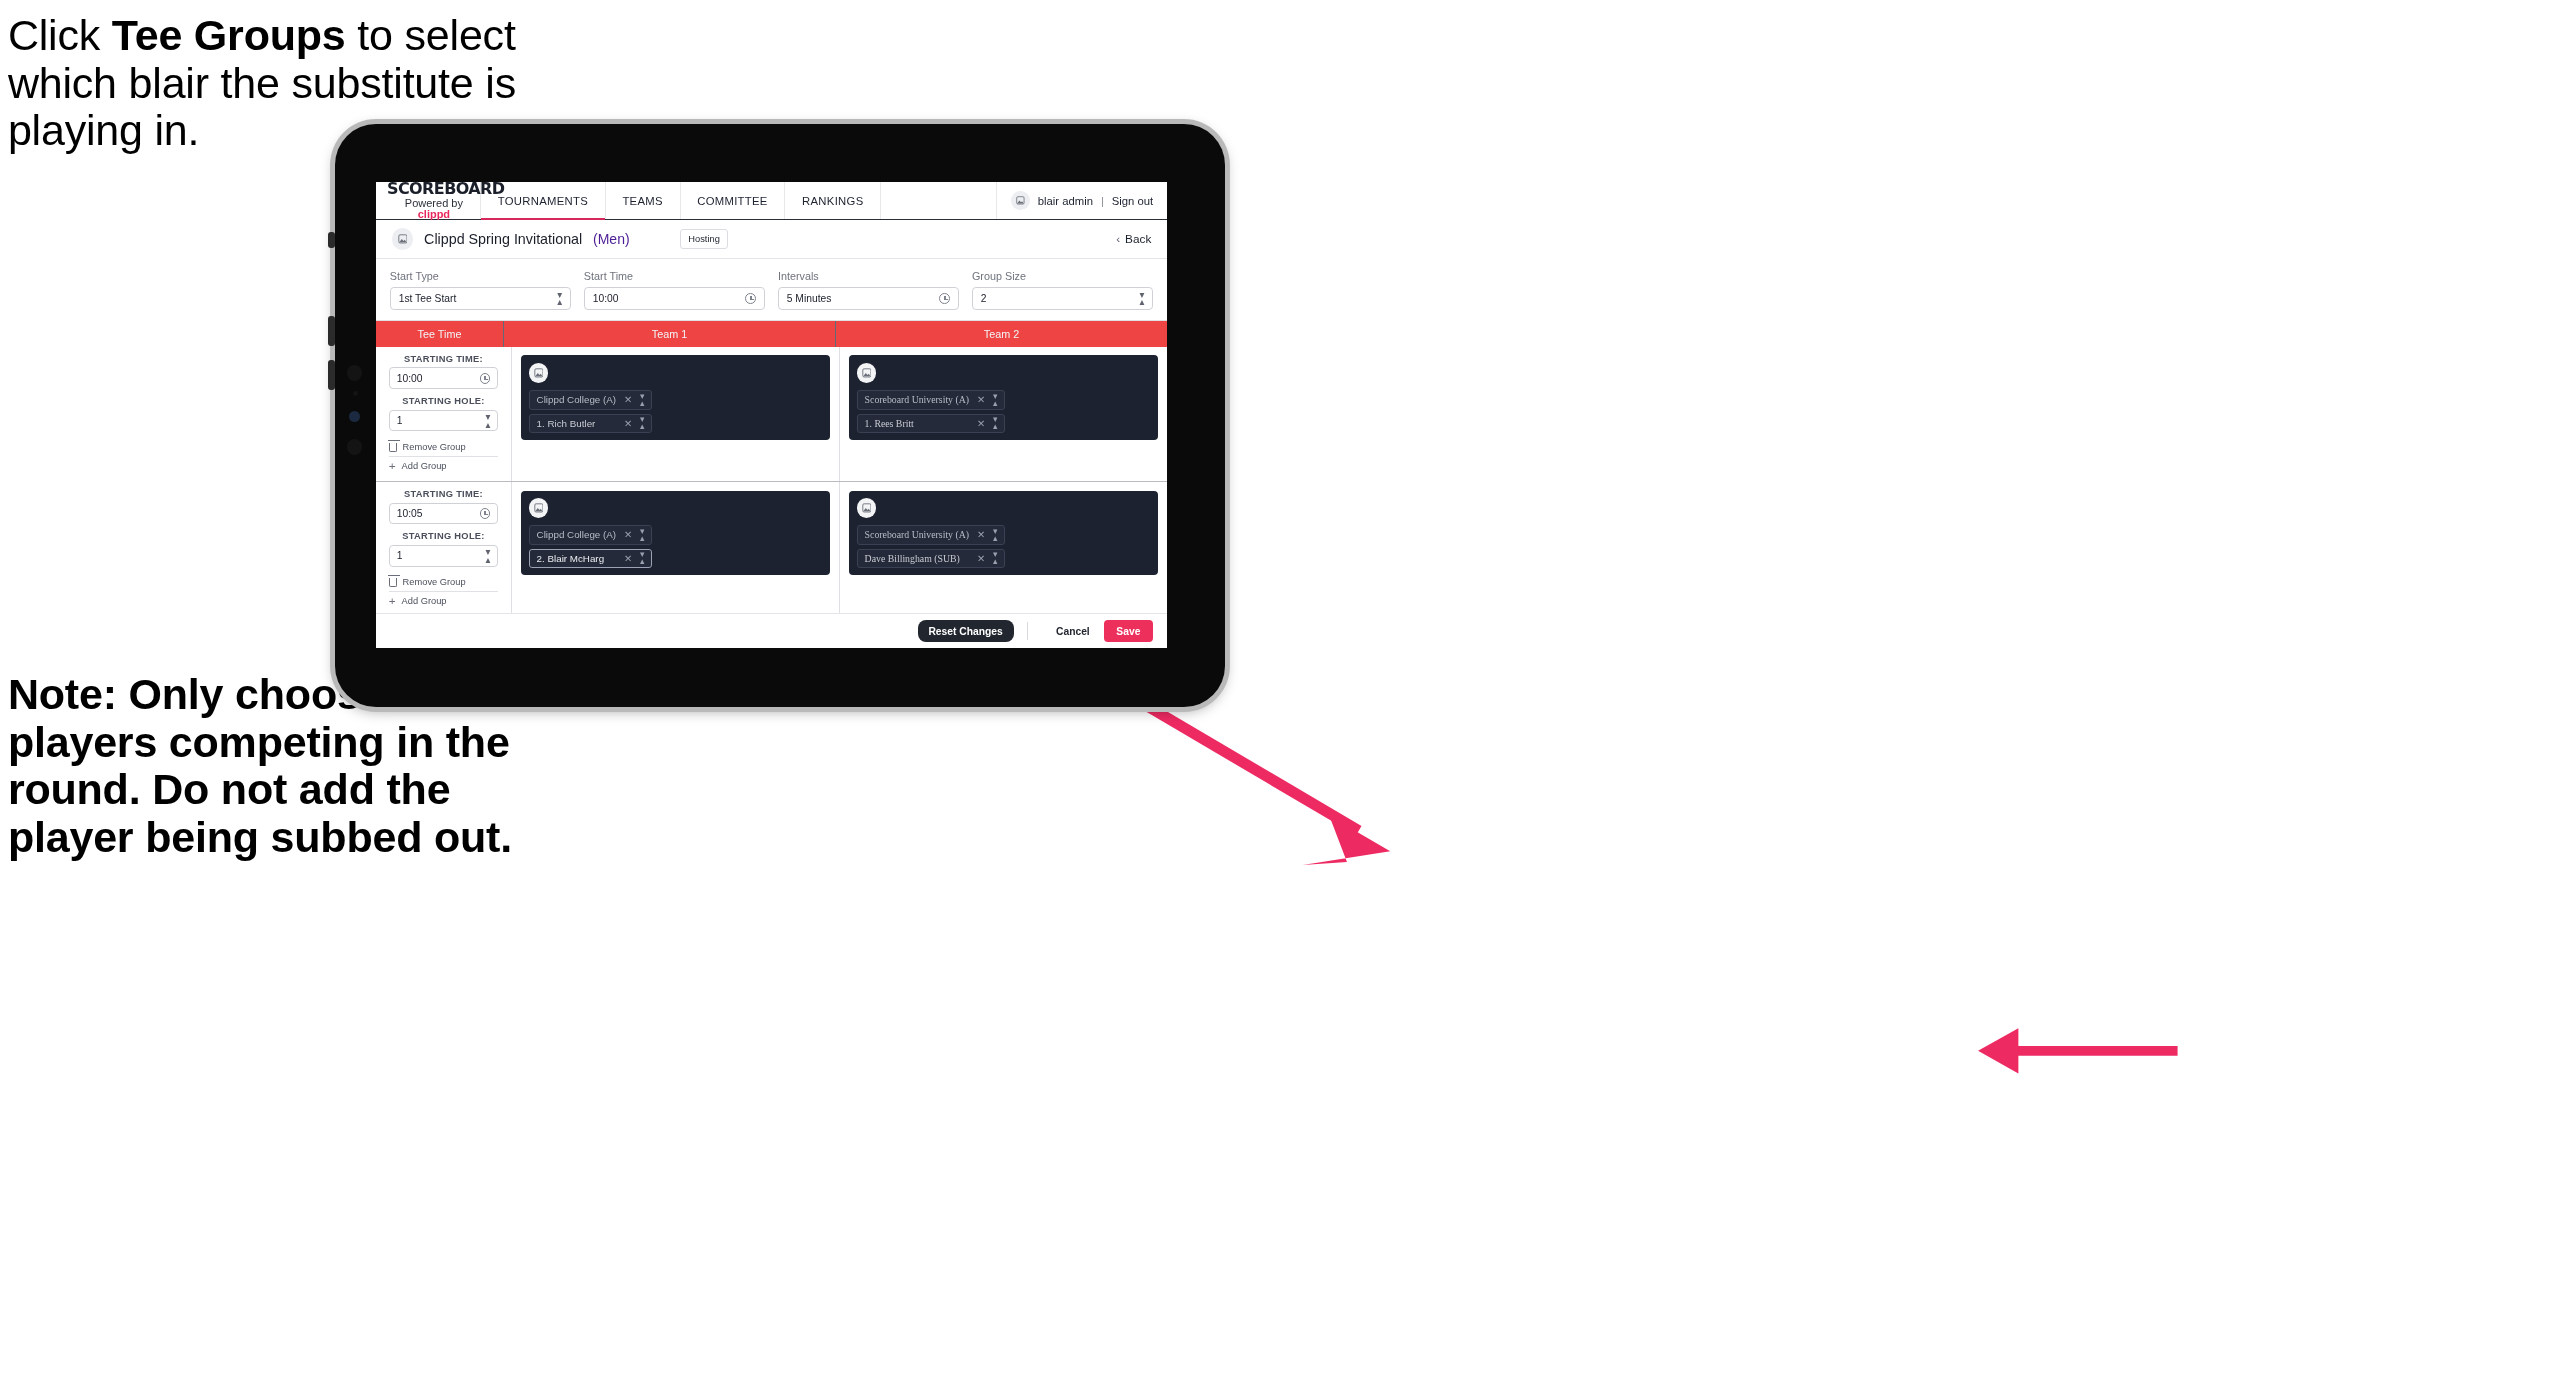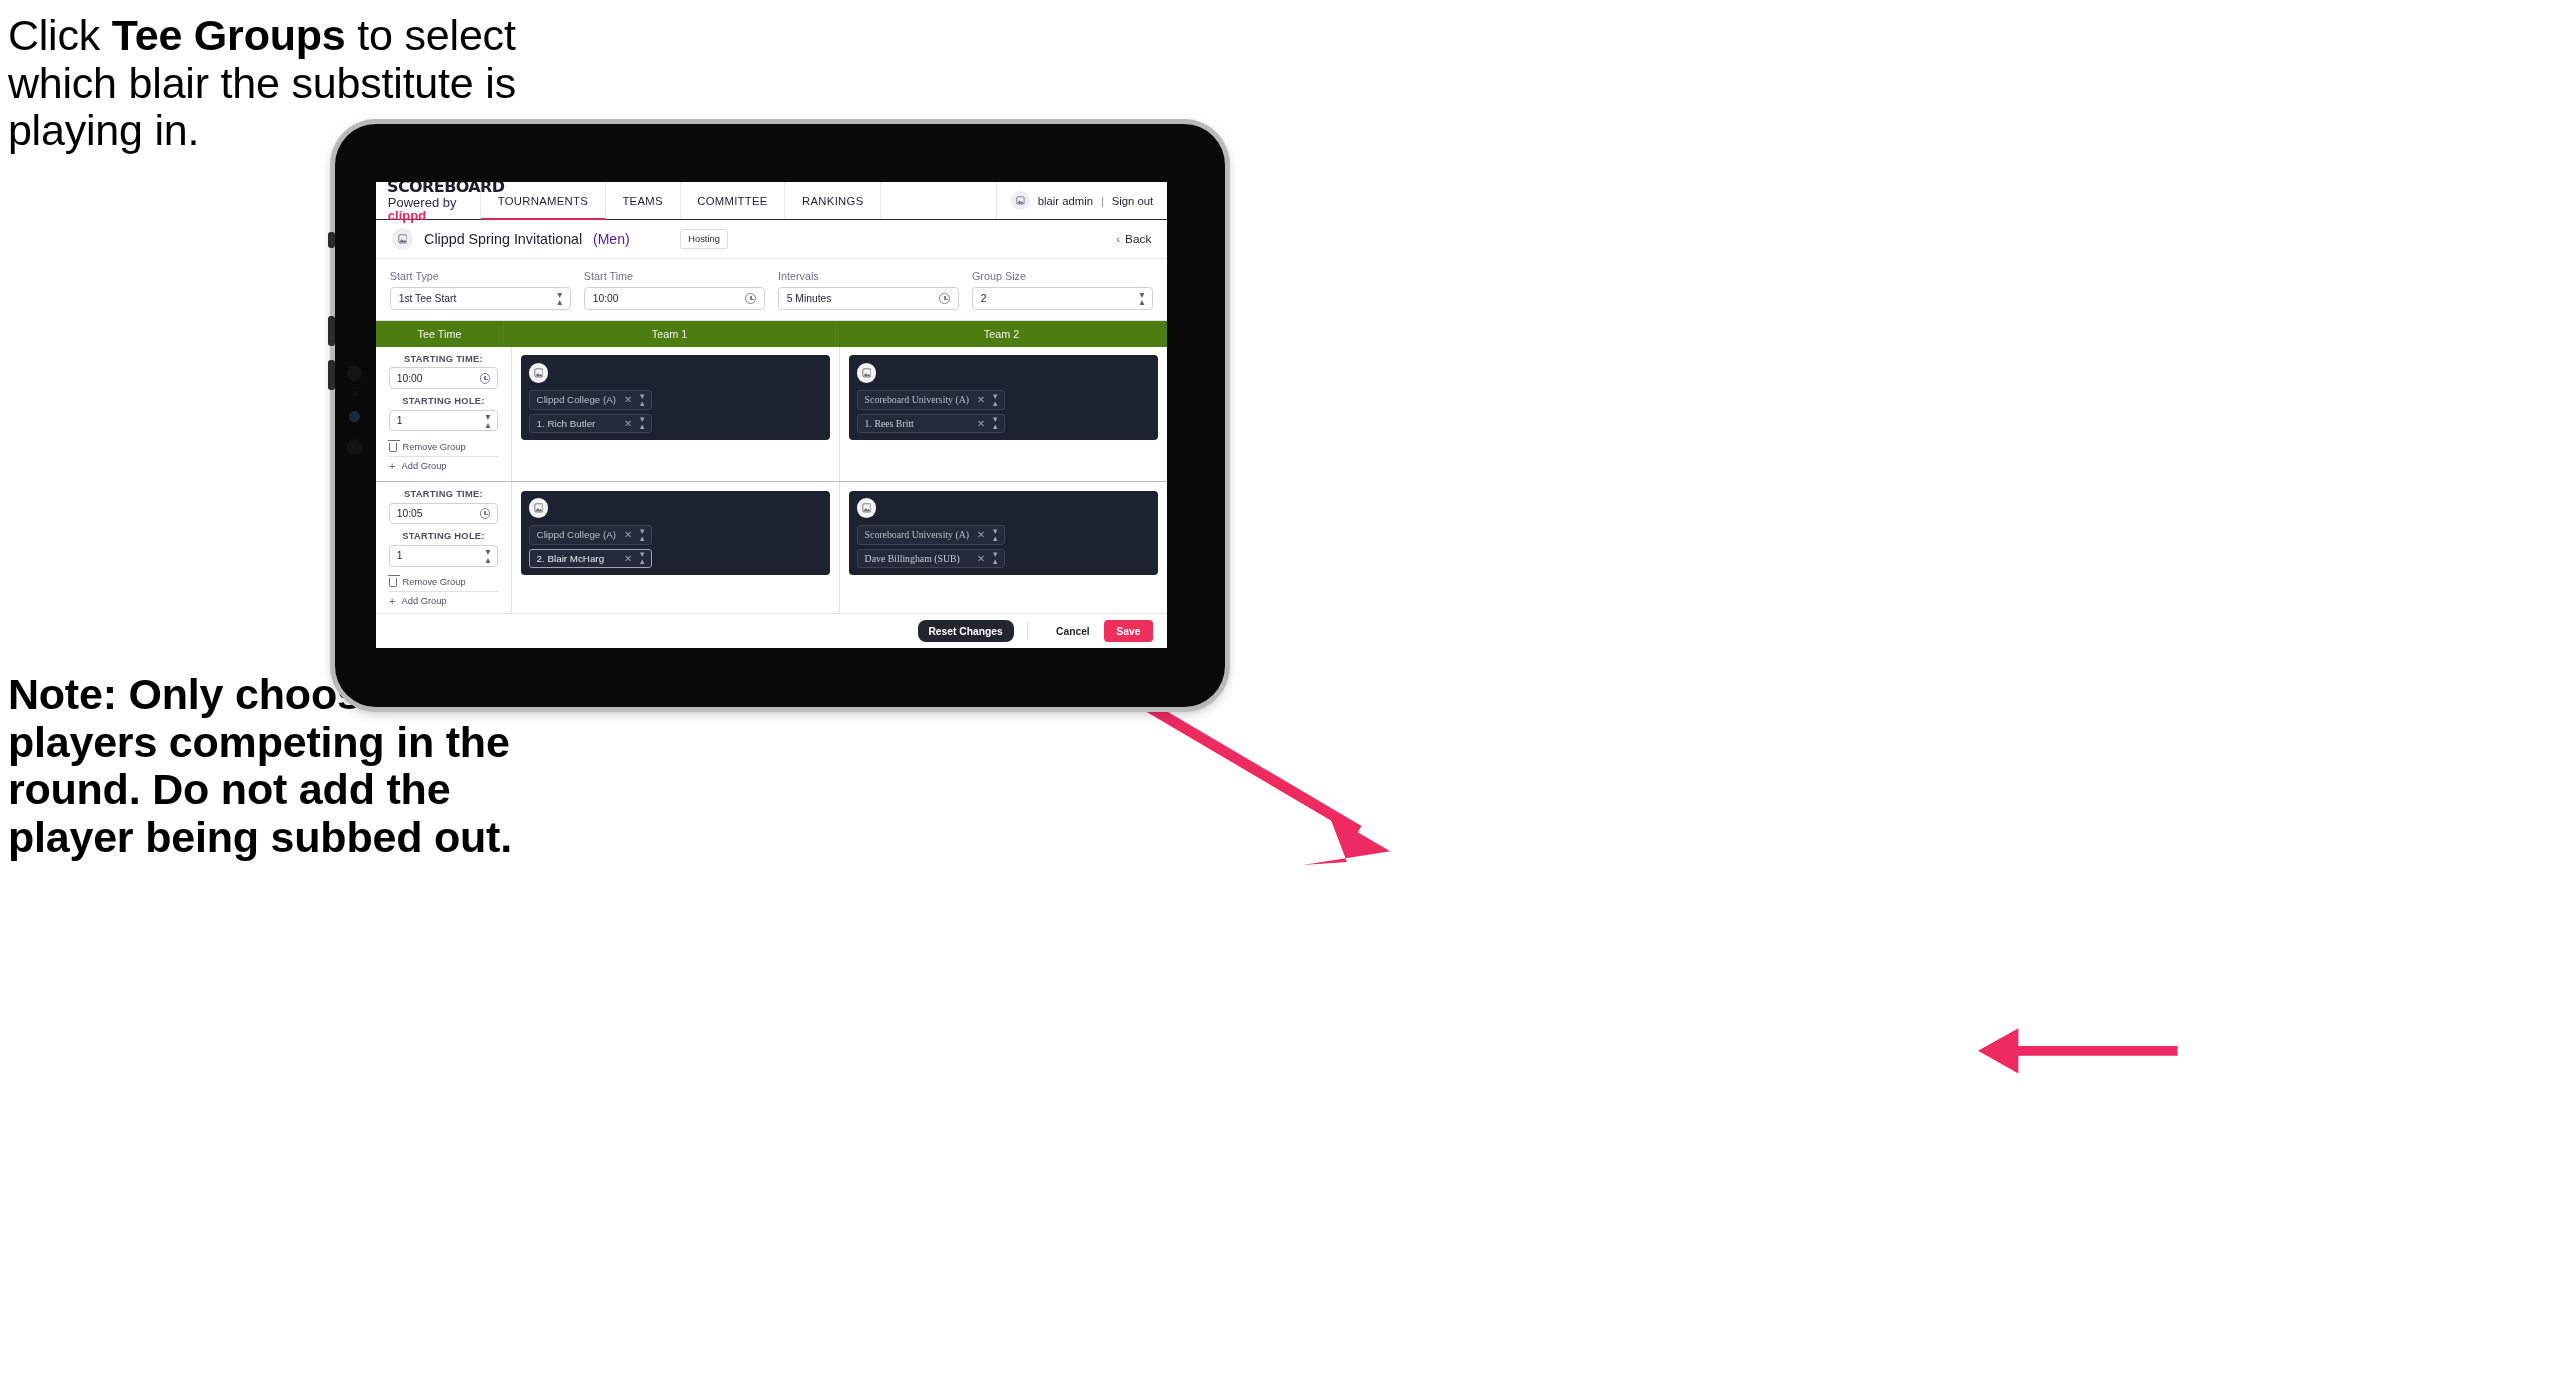--- a/index.html
+++ b/index.html
@@ -59,21 +59,21 @@
   }
   .brand {
     width: 105px; padding-left: 11.8px; display:flex; flex-direction:column;
     justify-content:center; border-right:1px solid #e8e8ea;
   }
   .brand-word {
     font-size: 15.7px; font-weight: 700; letter-spacing: -0.6px;
     color: #1b1f2a; font-family: "DejaVu Sans", sans-serif;
     transform: scaleX(1.02); line-height: 1;
   }
-  .brand-sub { font-size: 13px; color:#2b2f3a; margin-top:2px; line-height:1; }
+  .brand-sub { font-size: 11px; color:#2b2f3a; margin-top:2px; line-height:1;text-align:center; }
   .brand-sub i { color:#e8285c; font-style: normal; font-weight:700; }
   .nav-tabs { display:flex; align-items:stretch; }
   .nav-tab {
     display:flex; align-items:center; padding: 0 16.7px;
     font-size: 11.3px; color:#1d2230; letter-spacing:0.3px;
     border-right:1px solid #e8e8ea; position:relative; cursor:pointer;
   }
   .nav-tab.active::after {
     content:''; position:absolute; left:0; right:0; bottom:-1px;
     height:2.5px; background:#d6285a;
@@ -115,21 +115,21 @@
     font-size:10.3px; color:#1b1f2a; position:relative; cursor:pointer;
   }
   .field-box .val { flex:1; }
   .spin { color:#5f636e; font-size:9.8px; line-height:.8; text-align:center; }
   .clock { width:10.8px; height:10.8px; border:1.3px solid #7e828c; border-radius:50%; position:relative; }
   .clock::after{ content:''; position:absolute; left:3.9px; top:2px; width:1.3px; height:3.9px; background:#7e828c;}
   .clock::before{ content:''; position:absolute; left:4.4px; top:4.9px; width:2.9px; height:1.3px; background:#7e828c;}
 
   
   #tbl { border-top:1px solid #dfe0e4; }
-  #thead { display:flex; height:25.6px; background:#4d7c0f; }
+  #thead { display:flex; height:25.6px; background:#ef4444; }
   .th {
     color:#f3f4f6; font-size:10.8px; display:flex; align-items:center; justify-content:center;
     border-right:1px solid #626a79;
   }
   .th.tee { width:128px; }
   .th.t1  { flex:1; }
   .th.t2  { flex:1; border-right:none; }
 
   .grow { display:flex; border-bottom:1.5px solid #b9bbc1; background:#fff; }
   .tee-cell {

